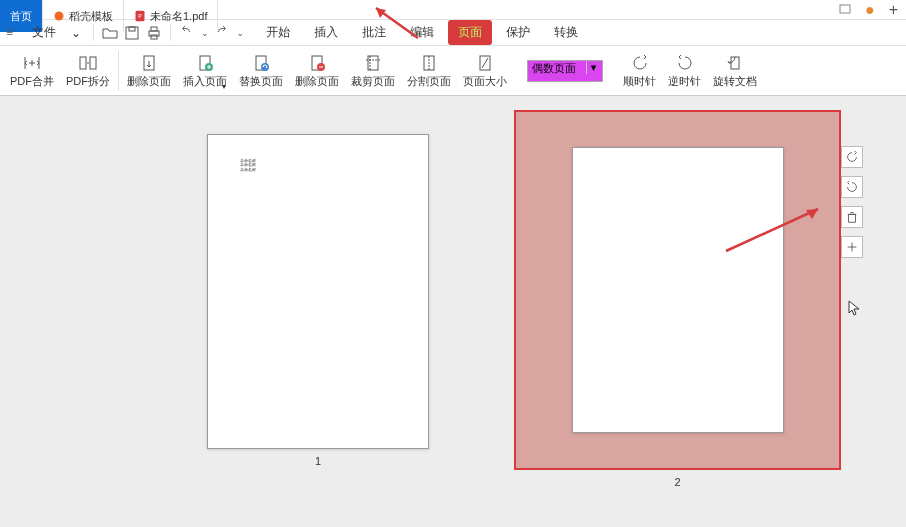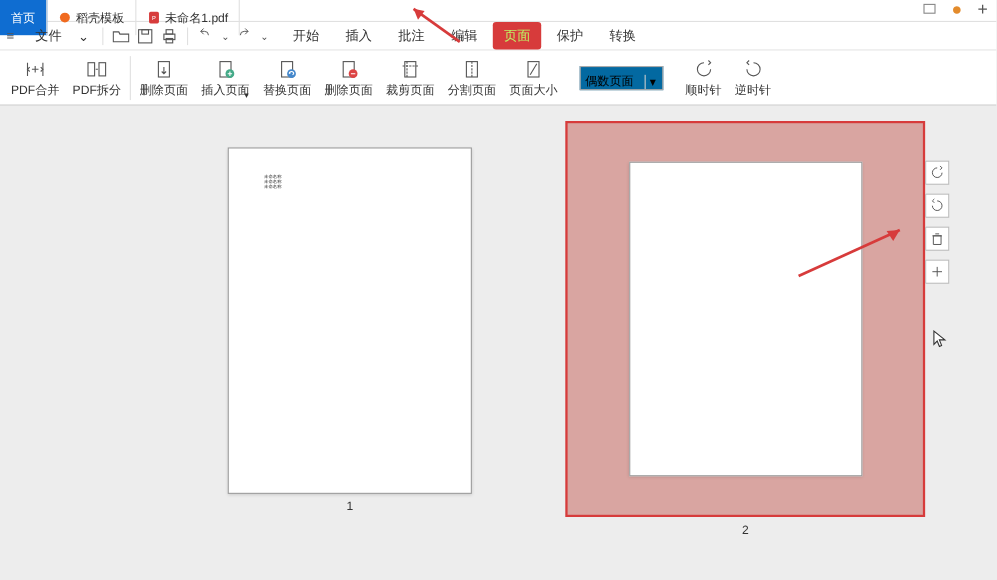--- a/index.html
+++ b/index.html
@@ -21,21 +21,21 @@
 .menu-tabs { display: flex; align-items: center; gap: 4px; margin-left: 8px; }
 .menu-tab { padding: 4px 10px; font-size: 12px; cursor: pointer; border-radius: 3px; }
 .menu-tab.active { background: #d73b3b; color: #bef264; }
 
 
 .ribbon { height: 50px; background: #fff; display: flex; align-items: center; padding: 0 4px; border-bottom: 1px solid #ccc; }
 .ribbon-btn { display: flex; flex-direction: column; align-items: center; justify-content: center; padding: 0 6px; height: 46px; cursor: pointer; font-size: 11px; color: #333; }
 .ribbon-btn .r-icon { height: 22px; display: flex; align-items: center; justify-content: center; color: #555; }
 .ribbon-sep { width: 1px; height: 40px; background: #e0e0e0; margin: 0 2px; }
 .ribbon-mid { display: flex; align-items: center; margin-left: 14px; }
-.dropdown { width: 76px; height: 22px; border: 1px solid #aaa; background: #0369a1; font-size: 11px; display: flex; align-items: flex-end; padding: 0 4px; position: relative; cursor: pointer; }
+.dropdown { width: 76px; height: 22px; border: 1px solid #aaa; background: #d946ef; font-size: 11px; display: flex; align-items: flex-start; padding: 0 4px; position: relative; cursor: pointer; }
 .dropdown .dd-arrow { position: absolute; right: 2px; width: 14px; text-align: center; border-left: 1px solid #ccc; }
 
 
 .canvas { position: absolute; top: 96px; left: 0; right: 0; bottom: 0; }
 .page-wrap { position: absolute; }
 .page-wrap.p1 { left: 207px; top: 38px; }
 .page-wrap.p2 { left: 514px; top: 14px; }
 .page-frame { background: #fff; border: 1px solid #999; box-shadow: 0 1px 3px rgba(0,0,0,0.15); display: flex; align-items: flex-start; justify-content: flex-start; }
 .p1 .page-frame { width: 222px; height: 315px; padding: 24px 32px; }
 .sel-frame { width: 327px; height: 360px; border: 2px solid #d73b3b; background: #d9a5a1; display: flex; align-items: center; justify-content: center; position: relative; }
@@ -230,20 +230,30 @@
     <span>顺时针</span>
   </div>
   <div class="ribbon-btn">
     <span class="r-icon">
         <svg width="20" height="20" viewBox="0 0 20 20">
           <path d="M10 4a6 6 0 11-6 6" fill="none" stroke="#555"></path>
           <path d="M6 2l-2 2 2 2" fill="none" stroke="#555"></path>
         </svg>
       </span>
     <span>逆时针</span>
+  </div>
+  <div class="ribbon-btn">
+    <span class="r-icon">
+        <svg width="20" height="20" viewBox="0 0 20 20">
+          <rect x="6" y="4" width="8" height="12" fill="none" stroke="#555"></rect>
+          <path d="M4 10a6 6 0 006-6" fill="none" stroke="#555"></path>
+          <path d="M3 8l1 2 2-1" fill="none" stroke="#555"></path>
+        </svg>
+      </span>
+    <span>旋转文档</span>
   </div>
 </div>
 
 <div class="canvas">
   <div class="page-wrap p1">
     <div class="page-frame">
       <div class="page-text" style="white-space:pre;">未命名称
 未命名称
 未命名称</div>
     </div>

